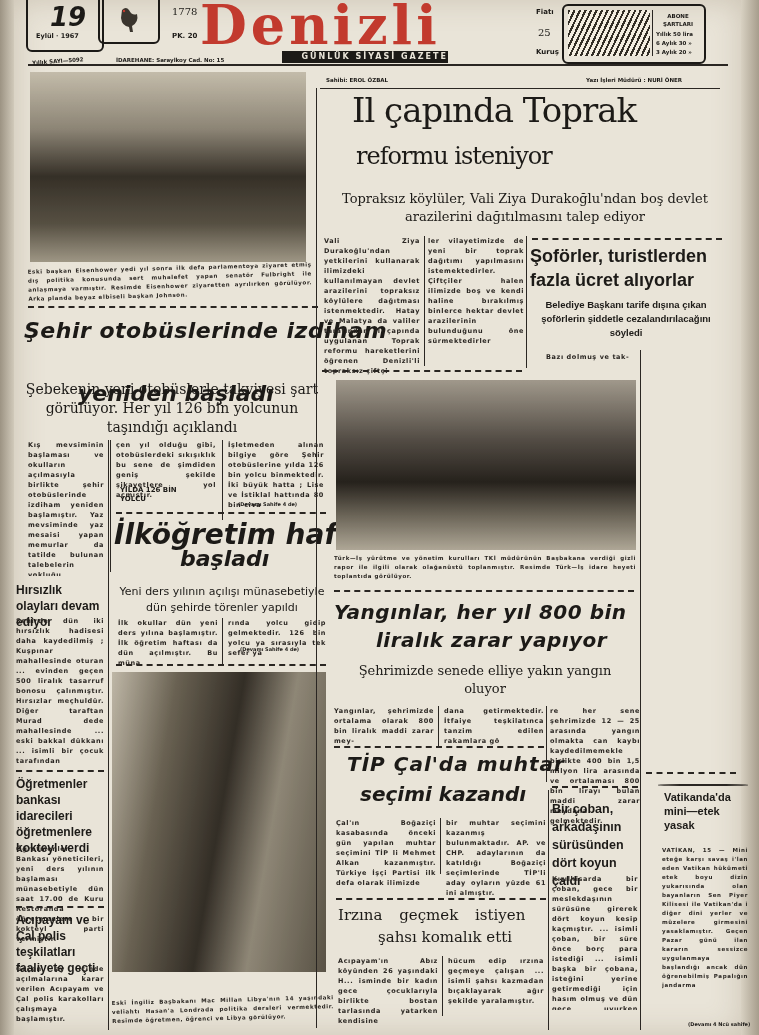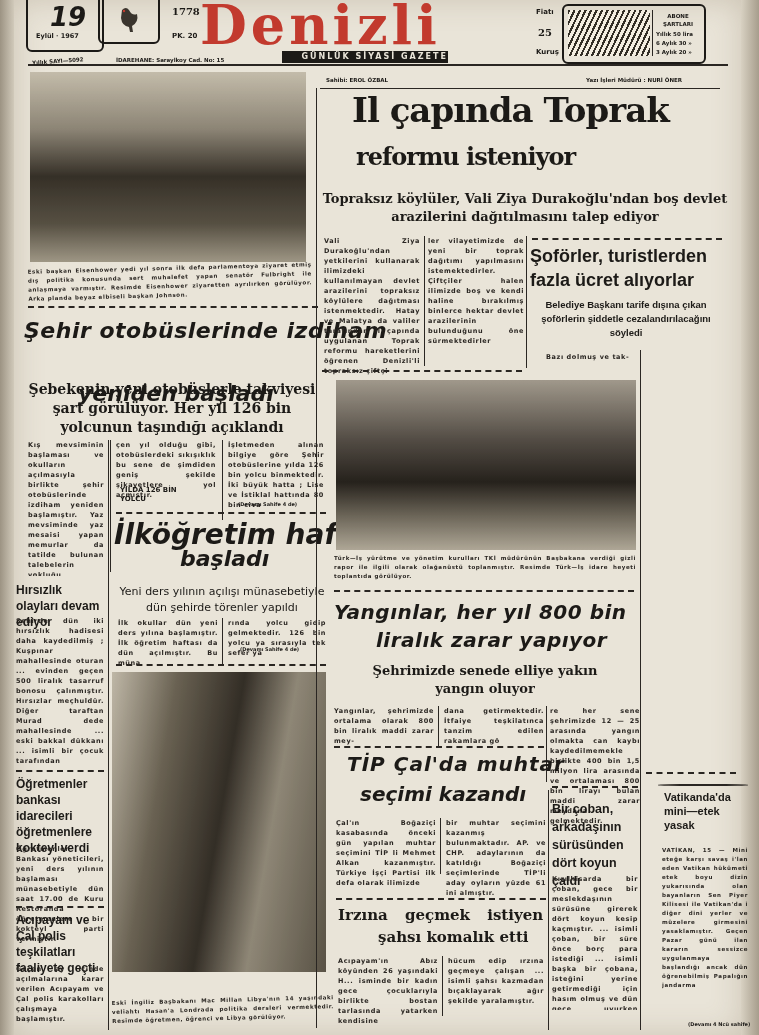--- a/index.html
+++ b/index.html
@@ -8,21 +8,21 @@
   .edge-left{position:absolute;left:0;top:0;width:16px;height:1035px;background:linear-gradient(90deg,#9c9383,#d8d1c2);}
   .edge-right{position:absolute;right:0;top:0;width:18px;height:1035px;background:linear-gradient(90deg,#d8d1c2,#a69d8c);}
   .abs{position:absolute;}
   .box{border:2px solid #1c1a17;border-radius:6px;}
   .masthead-title{font-family:"DejaVu Serif",serif;font-weight:bold;color:#c23a2e;font-size:54px;letter-spacing:4px;line-height:54px;}
   .bar{background:#1c1a17;color:#e9e4d8;font-family:"DejaVu Sans",sans-serif;font-size:8px;font-weight:bold;letter-spacing:2px;text-align:right;}
   .tiny{font-family:"DejaVu Sans",sans-serif;font-size:7px;font-weight:bold;line-height:9px;}
   .body-text{font-family:"DejaVu Sans",sans-serif;font-size:6.5px;font-weight:bold;line-height:10px;letter-spacing:.6px;color:#2a2622;text-align:justify;}
   .hl-cond{font-family:"Liberation Sans",sans-serif;font-weight:bold;transform-origin:left top;}
   .hl-italic{font-family:"DejaVu Sans",sans-serif;font-style:italic;font-weight:bold;}
-  .hl-serif{font-family:"DejaVu Serif",serif;font-weight:bold;}
+  .hl-serif{font-family:"DejaVu Serif",serif;font-weight:normal;}
   .photo{background:linear-gradient(160deg,#6d6659,#3d3830 40%,#8a8273 70%,#4a453c);filter:contrast(1.1);}
   .dash{border-top:2px dashed #2a2622;}
   .vrule{border-left:1.5px solid #2a2622;}
   .hrule{border-top:1.5px solid #2a2622;}
   .center{text-align:center;}
 </style>
 </head>
 <body>
 
 <div class="edge-left"></div>

